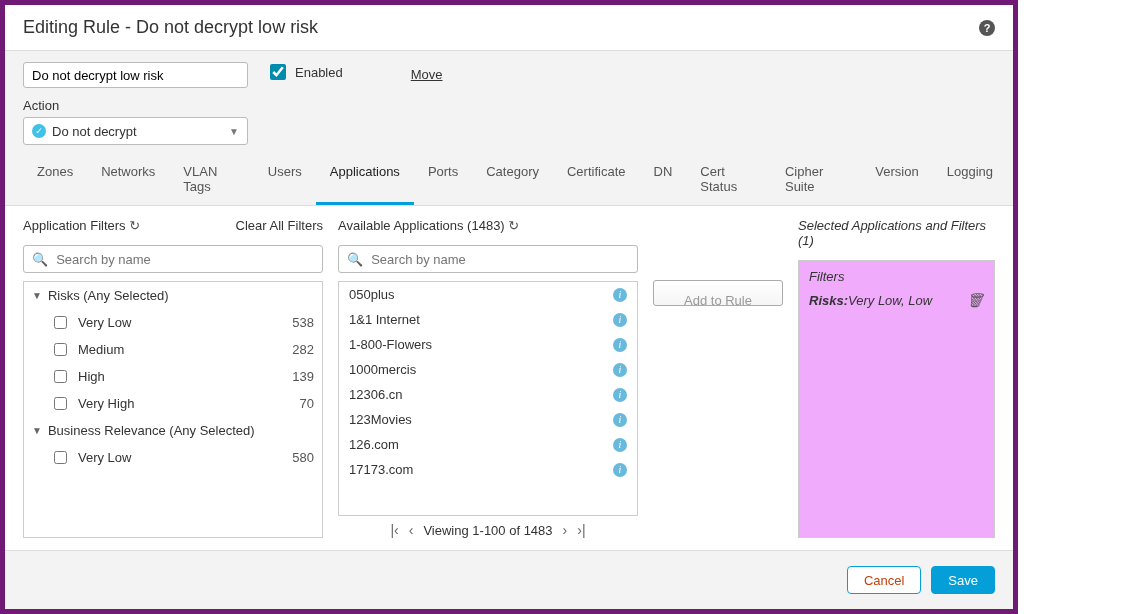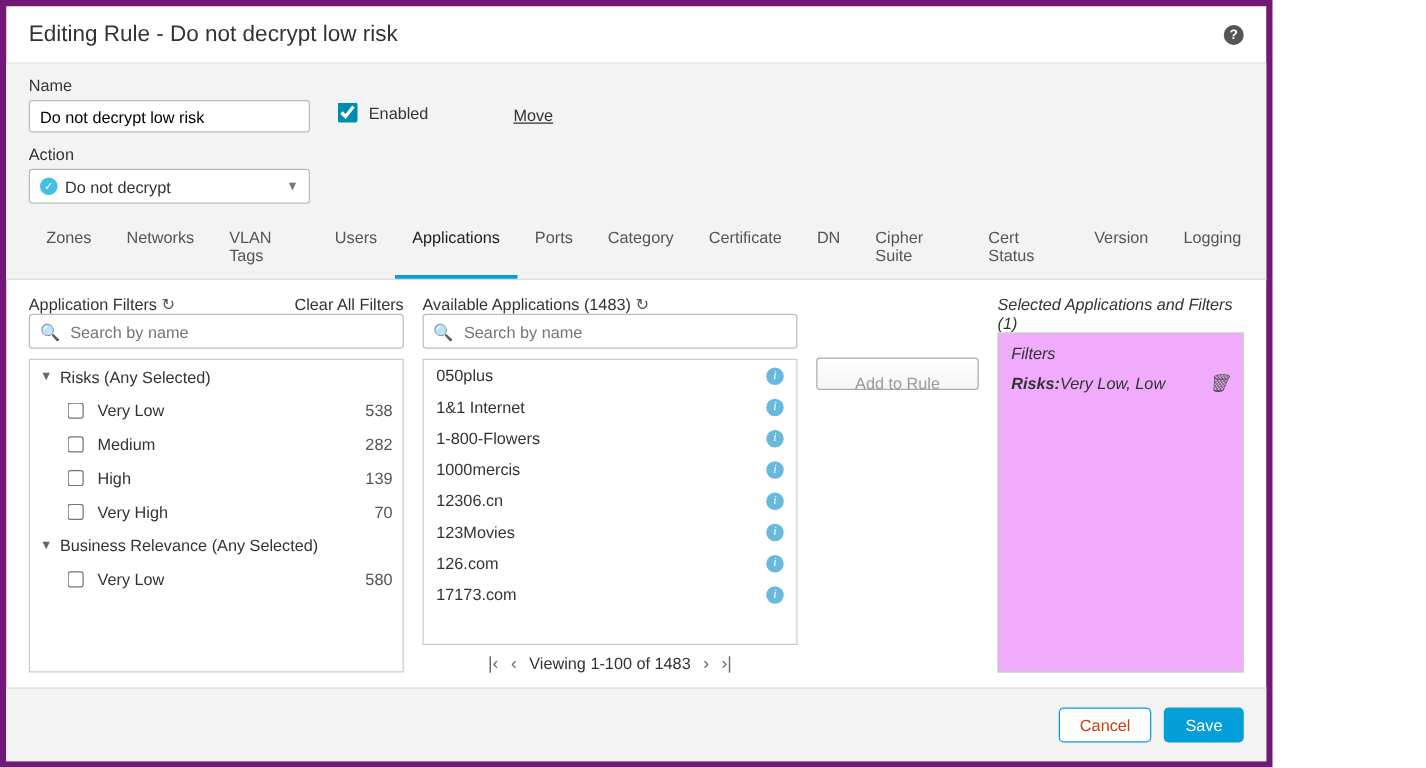--- a/index.html
+++ b/index.html
@@ -21,33 +21,33 @@
   .tabs { display: flex; padding-left: 18px; border-bottom: 1px solid #ddd; background: #f3f3f3; }
   .tab { padding: 11px 14px; cursor: pointer; font-size: 13px; color: #555; }
   .tab.active { border-bottom: 3px solid #049fd9; color: #222; }
   .tab.right { margin-left: auto; padding-right: 20px; }
   .content { display: flex; gap: 15px; padding: 12px 18px; flex: 1; min-height: 0; }
   .col { display: flex; flex-direction: column; min-height: 0; }
   .col1 { width: 300px; }
   .col2 { width: 300px; }
   .col3 { width: 130px; padding-top: 50px; }
   .col4 { flex: 1; font-style: italic; }
-  .col-header { display: flex; justify-content: space-between; align-items: center; margin-bottom: 0; font-size: 13px; }
+  .col-header { display: flex; justify-content: space-between; align-items: center; margin-bottom: 12px; font-size: 13px; }
   .refresh { cursor: pointer; font-size: 13px; color: #555; }
   .clear-link { color: #333; cursor: pointer; }
   .search-box { height: 28px; border: 1px solid #bbb; border-radius: 3px; display: flex; align-items: center; padding: 0 8px; gap: 6px; margin-bottom: 8px; background: #fff; }
   .search-box input { border: none; outline: none; flex: 1; font-size: 13px; }
   .listbox { flex: 1; border: 1px solid #ccc; overflow-y: scroll; background: #fff; }
   .group-header { display: flex; align-items: center; padding: 6px 8px; gap: 6px; cursor: pointer; }
   .triangle { font-size: 10px; color: #666; display:inline-block; transform-origin:center;}
   .filter-item { display: flex; align-items: center; padding: 4px 8px 4px 26px; gap: 8px; }
   .filter-item .count { margin-left: auto; color: #555; font-size: 13px; }
   .app-item { display: flex; align-items: center; padding: 5px 10px; gap: 18px; }
   .info-dot { width: 14px; height: 14px; border-radius: 50%; background: #69b9dd; color: #fff; font-size: 10px; display: inline-flex; align-items: center; justify-content: center; margin-left: auto; cursor: pointer; font-style: italic; font-family: serif;}
-  .add-rule-btn { height: 26px; border: 1px solid #aaa; border-radius: 3px; background: linear-gradient(#fff, #f5f5f5); color: #999; font-size: 13px; padding: 12px 12px; }
+  .add-rule-btn { height: 26px; border: 1px solid #aaa; border-radius: 3px; background: linear-gradient(#fff, #f5f5f5); color: #999; font-size: 13px; padding: 12px 12px; margin-top: 12px; }
   .selected-box { flex: 1; border: 1px solid #ccc; padding: 8px 10px; background: #f0abfc; position: relative;}
   .selected-header { margin-bottom: 8px; font-size:13px;}
   .selected-line { display: flex; align-items: center; font-size: 13px; }
   .selected-line .trash { margin-left: auto; color: #555; cursor: pointer; font-size: 14px;}
   .pager { display: flex; align-items: center; justify-content: center; gap: 10px; padding: 6px 0 0; font-size: 13px; }
   .pager-btn { cursor: pointer; color: #666; user-select: none; font-size: 14px;}
   .footer { background: #f3f3f3; border-top: 1px solid #ddd; padding: 15px 18px; display: flex; justify-content: flex-end; gap: 10px; }
   .btn { height: 28px; border-radius: 4px; padding: 0 16px; font-size: 13px; cursor: pointer; }
   .btn-cancel { background: #fff; border: 1px solid #049fd9; color: #c2410c; }
   .btn-save { background: #049fd9; border: 1px solid #049fd9; color: #fff; }
@@ -60,21 +60,20 @@
 
 <div class="dialog">
   <div class="titlebar">
     <span>Editing Rule - Do not decrypt low risk</span>
     <span class="help-icon">?</span>
   </div>
 
   <div class="form-area">
     <div class="row" style="align-items:flex-end;">
       <div>
-        <div class="field-label">Name</div>
         <input class="text-input" value="Do not decrypt low risk" style="">
       </div>
       <label class="chk-wrap" style="margin-bottom:5px;">
         <input type="checkbox" class="chk" checked="" style="">
         <span>Enabled</span>
       </label>
       <span class="move-link" style="margin-bottom:6px; margin-left:50px;">Move</span>
     </div>
     <div>
       <div class="field-label">Action</div>
@@ -91,22 +90,22 @@
   <div class="tabs" id="tabs">
       <div class="tab">Zones</div>
       <div class="tab">Networks</div>
       <div class="tab">VLAN Tags</div>
       <div class="tab">Users</div>
       <div class="tab active">Applications</div>
       <div class="tab">Ports</div>
       <div class="tab">Category</div>
       <div class="tab">Certificate</div>
       <div class="tab">DN</div>
+      <div class="tab">Cert Status</div>
       <div class="tab">Cipher Suite</div>
-      <div class="tab">Cert Status</div>
       <div class="tab">Version</div>
       <div class="tab right">Logging</div>
     </div>
 
   <div class="content">
 
     <div class="col col1">
       <div class="col-header">
         <span>
           <span>Application Filters</span>

